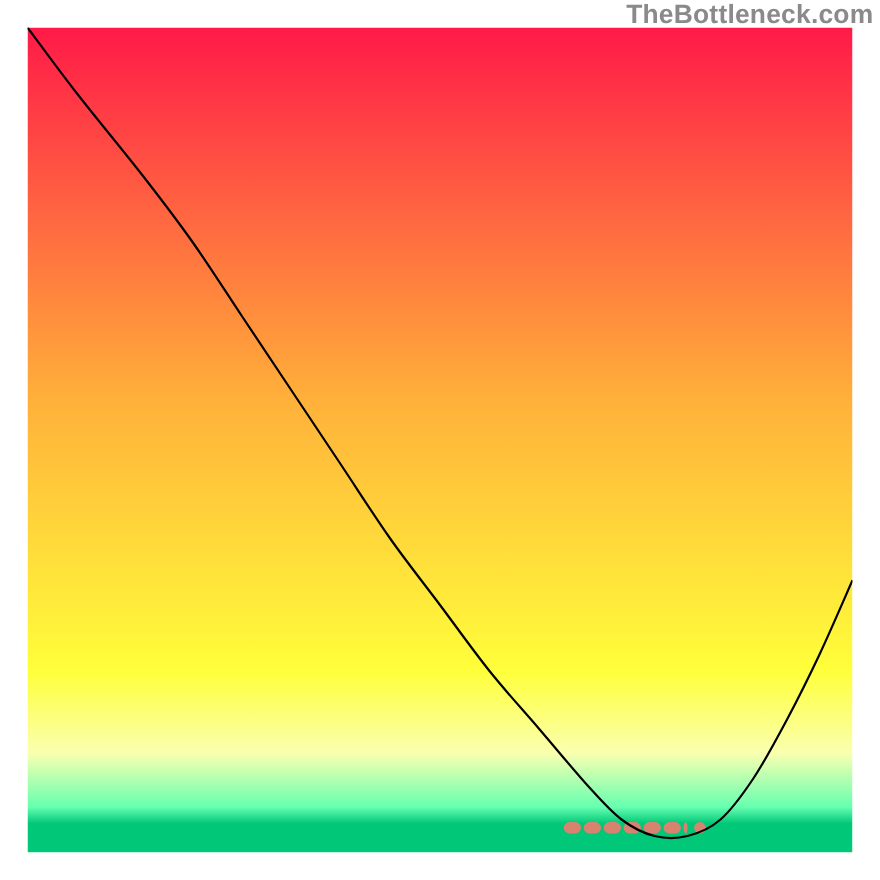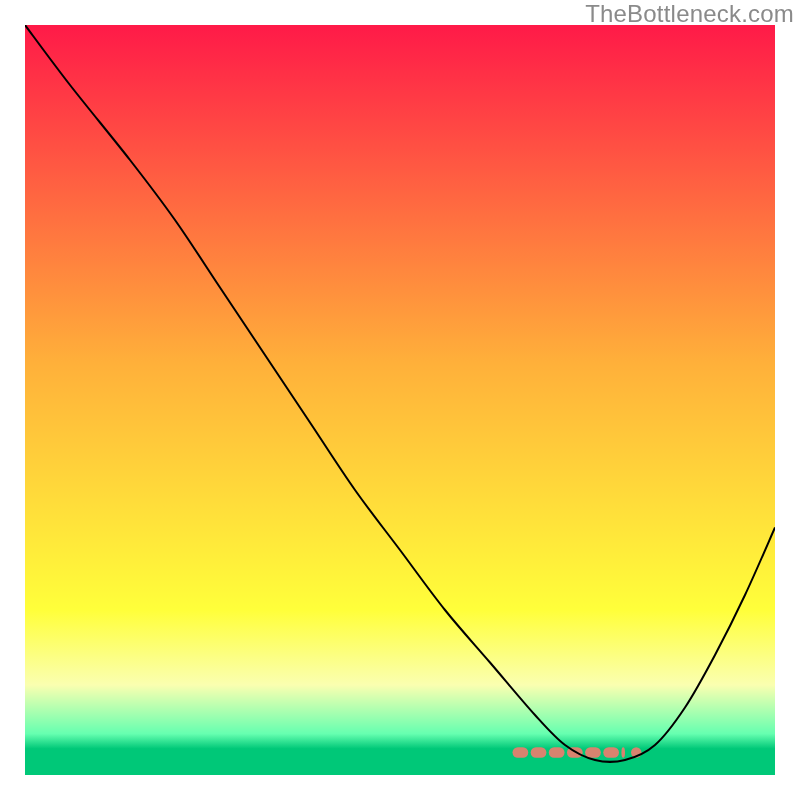--- a/index.html
+++ b/index.html
@@ -15,21 +15,21 @@
     position: relative;
     width: 800px;
     height: 800px;
     background: #ffffff;
   }
   .watermark {
     position: absolute;
     top: 0px;
     right: 6px;
     font-size: 24px;
-    font-weight: 400;
+    font-weight: 700;
     color: #8a8a8a;
     letter-spacing: 0.2px;
     z-index: 10;
   }
   .plot {
     position: absolute;
     left: 25px;
     top: 25px;
     width: 750px;
     height: 750px;

